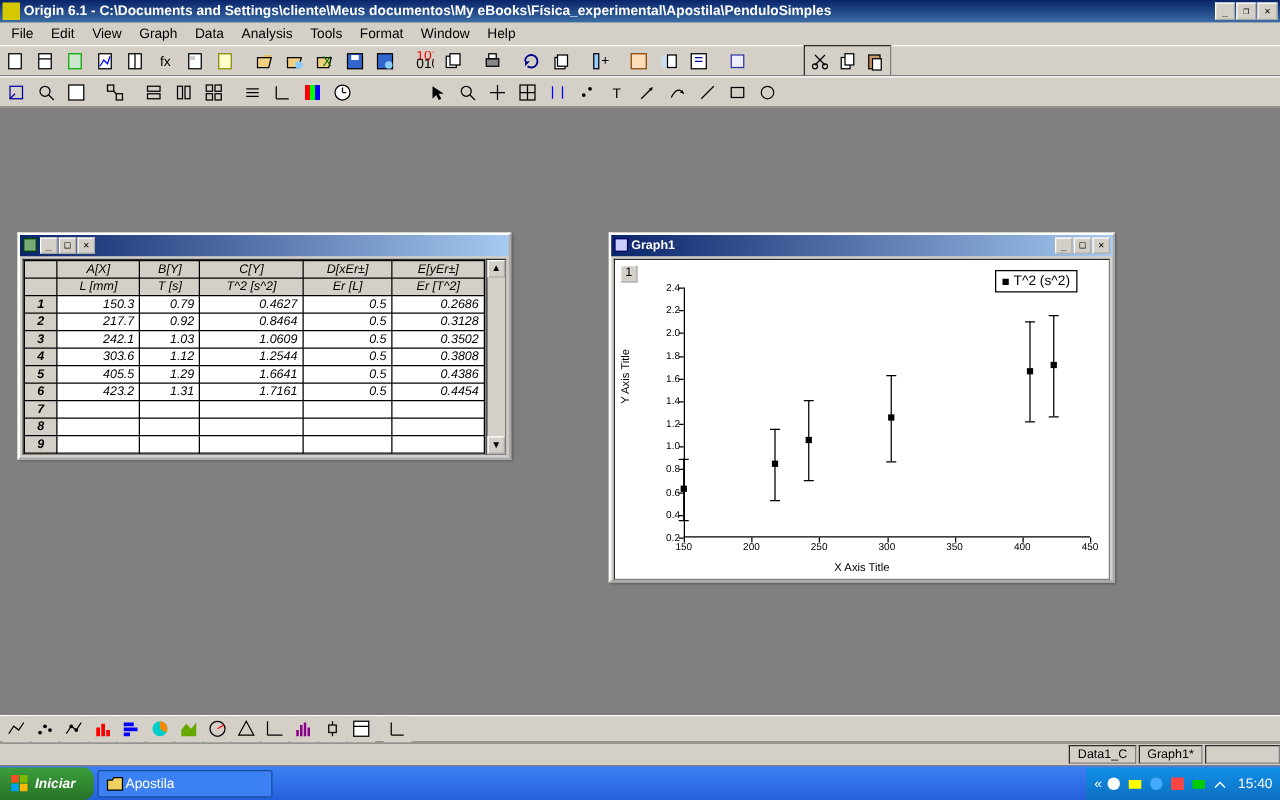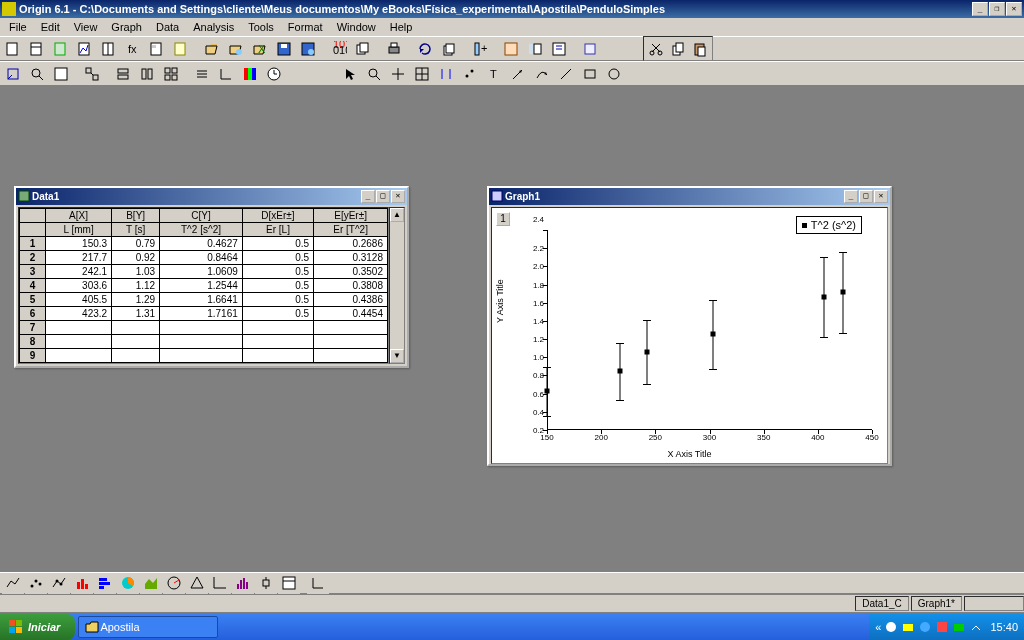--- a/index.html
+++ b/index.html
@@ -30,21 +30,21 @@
   
   
   .data1 { left:14px; top:14px; width:395px; }
   .wks { background:#fff; border:1px inset #808080; margin:2px; }
   .wks table { border-collapse:collapse; width:100%; }
   .wks th, .wks td { border:1px solid #000; padding:0 4px; height:14px; font-size:10px; text-align:right; background:#fff; }
   .wks th { background:#d4d0c8; text-align:center; font-weight:normal; }
   .wks .rowhdr { background:#d4d0c8; text-align:center; width:26px; font-weight:bold; }
   .wks .corner { background:#d4d0c8; width:26px; }
   .scrollv { position:absolute; right:2px; top:19px; bottom:2px; width:16px; background:#d4d0c8; border:1px inset #808080; }
-  .wks-wrap { display:flex; }
+  .wks-wrap { display:flex;font-style:italic; }
   .scroll-arrow{ height:14px; background:#d4d0c8; border:1px outset #fff; text-align:center; font-size:8px; line-height:11px; }
   
   
   .graph1 { left:487px; top:14px; width:405px; height:280px; }
   .graph-area { background:#fff; margin:2px; position:relative; height:257px; border:1px inset #808080; }
   .layer-btn { position:absolute; left:4px; top:4px; width:14px; height:14px; background:#d4d0c8; border:1px outset #fff; text-align:center; line-height:12px; font-size:10px; }
   .legend-box { position:absolute; right:25px; top:8px; border:1px solid #000; padding:2px 5px; font-size:9px; display:flex; align-items:center; gap:4px; background:#fff;}
   .legend-marker { width:5px; height:5px; background:#000; }
   .plot { position:absolute; left:55px; top:22px; width:325px; height:200px; }
   .yaxis-title { position:absolute; left:8px; top:110px; transform:rotate(-90deg); transform-origin:left center; font-size:9px; white-space:nowrap; }
@@ -416,21 +416,20 @@
       </div>
   </div>
 
   <div class="workspace">
 
     <div class="inner-window data1">
       <div class="inner-title">
         <svg class="mini-svg">
             <rect x="1" y="1" width="10" height="10" fill="#7a7" stroke="#040"></rect>
           </svg>
-        <span class="it-text">Data1</span>
         <div class="inner-controls">
           <div class="inner-btn">_</div>
           <div class="inner-btn">□</div>
           <div class="inner-btn">✕</div>
         </div>
       </div>
       <div class="wks-wrap">
         <div class="wks" style="flex:1; margin-right:18px;">
           <table>
             <tbody>
@@ -574,21 +573,21 @@
             <div class="tick-label-y" style="bottom: 109.091px;">1.4</div>
             <div class="axis-line" style="left: -4px; bottom: 126.273px; width: 4px; height: 1px;"></div>
             <div class="tick-label-y" style="bottom: 127.273px;">1.6</div>
             <div class="axis-line" style="left: -4px; bottom: 144.455px; width: 4px; height: 1px;"></div>
             <div class="tick-label-y" style="bottom: 145.455px;">1.8</div>
             <div class="axis-line" style="left: -4px; bottom: 162.636px; width: 4px; height: 1px;"></div>
             <div class="tick-label-y" style="bottom: 163.636px;">2.0</div>
             <div class="axis-line" style="left: -4px; bottom: 180.818px; width: 4px; height: 1px;"></div>
             <div class="tick-label-y" style="bottom: 181.818px;">2.2</div>
             <div class="axis-line" style="left: -4px; bottom: 199px; width: 4px; height: 1px;"></div>
-            <div class="tick-label-y" style="bottom: 211px;">2.4</div>
+            <div class="tick-label-y" style="bottom: 200px;">2.4</div>
             <div class="axis-line" style="left: 0px; bottom: -4px; width: 1px; height: 4px;"></div>
             <div class="tick-label-x" style="left: 0px;">150</div>
             <div class="axis-line" style="left: 54.1667px; bottom: -4px; width: 1px; height: 4px;"></div>
             <div class="tick-label-x" style="left: 54.1667px;">200</div>
             <div class="axis-line" style="left: 108.333px; bottom: -4px; width: 1px; height: 4px;"></div>
             <div class="tick-label-x" style="left: 108.333px;">250</div>
             <div class="axis-line" style="left: 162.5px; bottom: -4px; width: 1px; height: 4px;"></div>
             <div class="tick-label-x" style="left: 162.5px;">300</div>
             <div class="axis-line" style="left: 216.667px; bottom: -4px; width: 1px; height: 4px;"></div>
             <div class="tick-label-x" style="left: 216.667px;">350</div>

